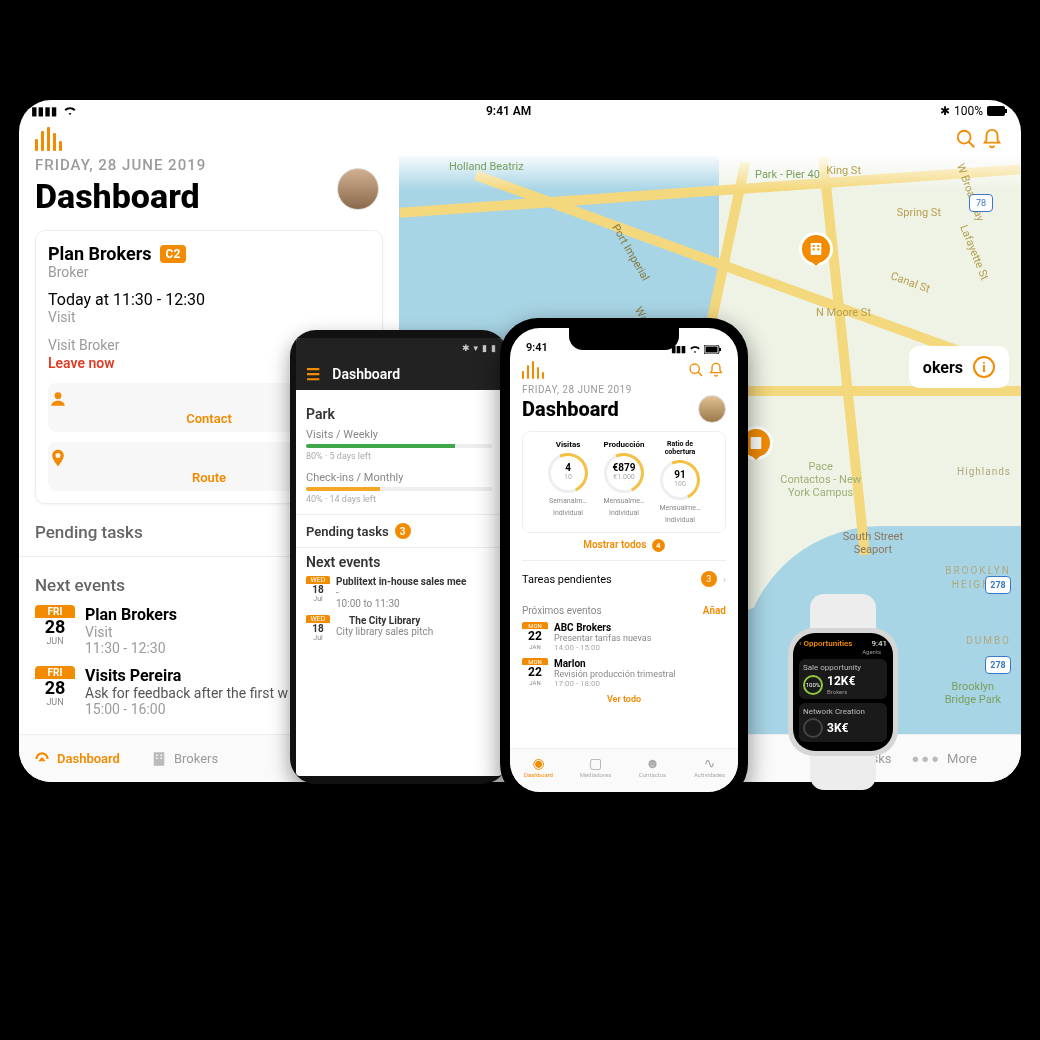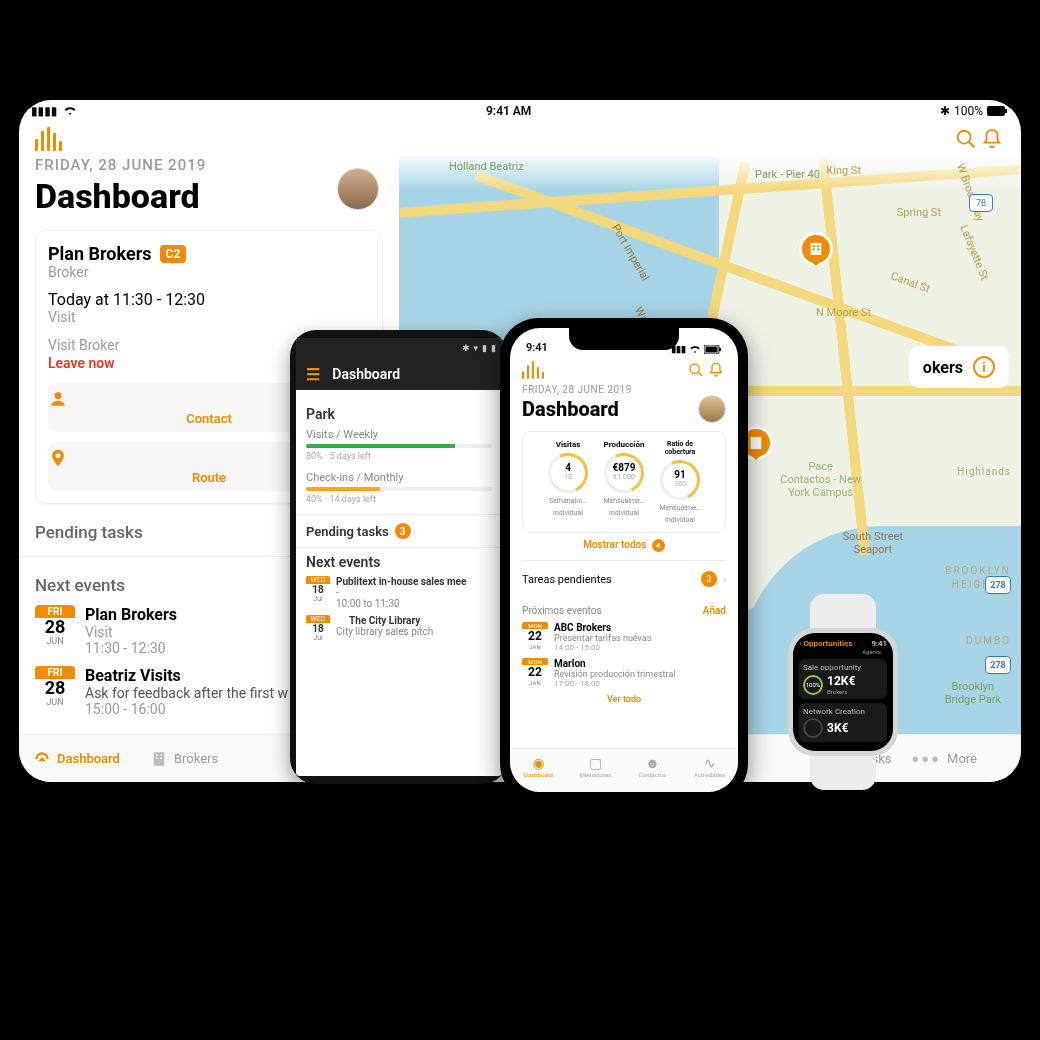--- a/index.html
+++ b/index.html
@@ -252,21 +252,21 @@
             <div class="muted">11:30 - 12:30</div>
           </div>
         </div>
         <div class="event">
           <div class="datebox">
             <div class="dow">FRI</div>
             <div class="dnum">28</div>
             <div class="mon">JUN</div>
           </div>
           <div class="ev-body">
-            <div class="t1">Beatriz Visits</div>
+            <div class="t1">Visits Pereira</div>
             <div class="muted" style="color:#555">Ask for feedback after the first w</div>
             <div class="muted">15:00 - 16:00</div>
           </div>
         </div>
       </div>
 
       <div class="tablet-map">
         <div class="water" style="left:0;top:0;width:320px;height:260px;border-radius:0 0 120px 0;"></div>
         <div class="water" style="right:0;bottom:0;width:280px;height:220px;border-radius:140px 0 0 0;"></div>
         <div class="water" style="left:220px;bottom:40px;width:240px;height:90px;border-radius:60px;transform:rotate(-20deg);"></div>

